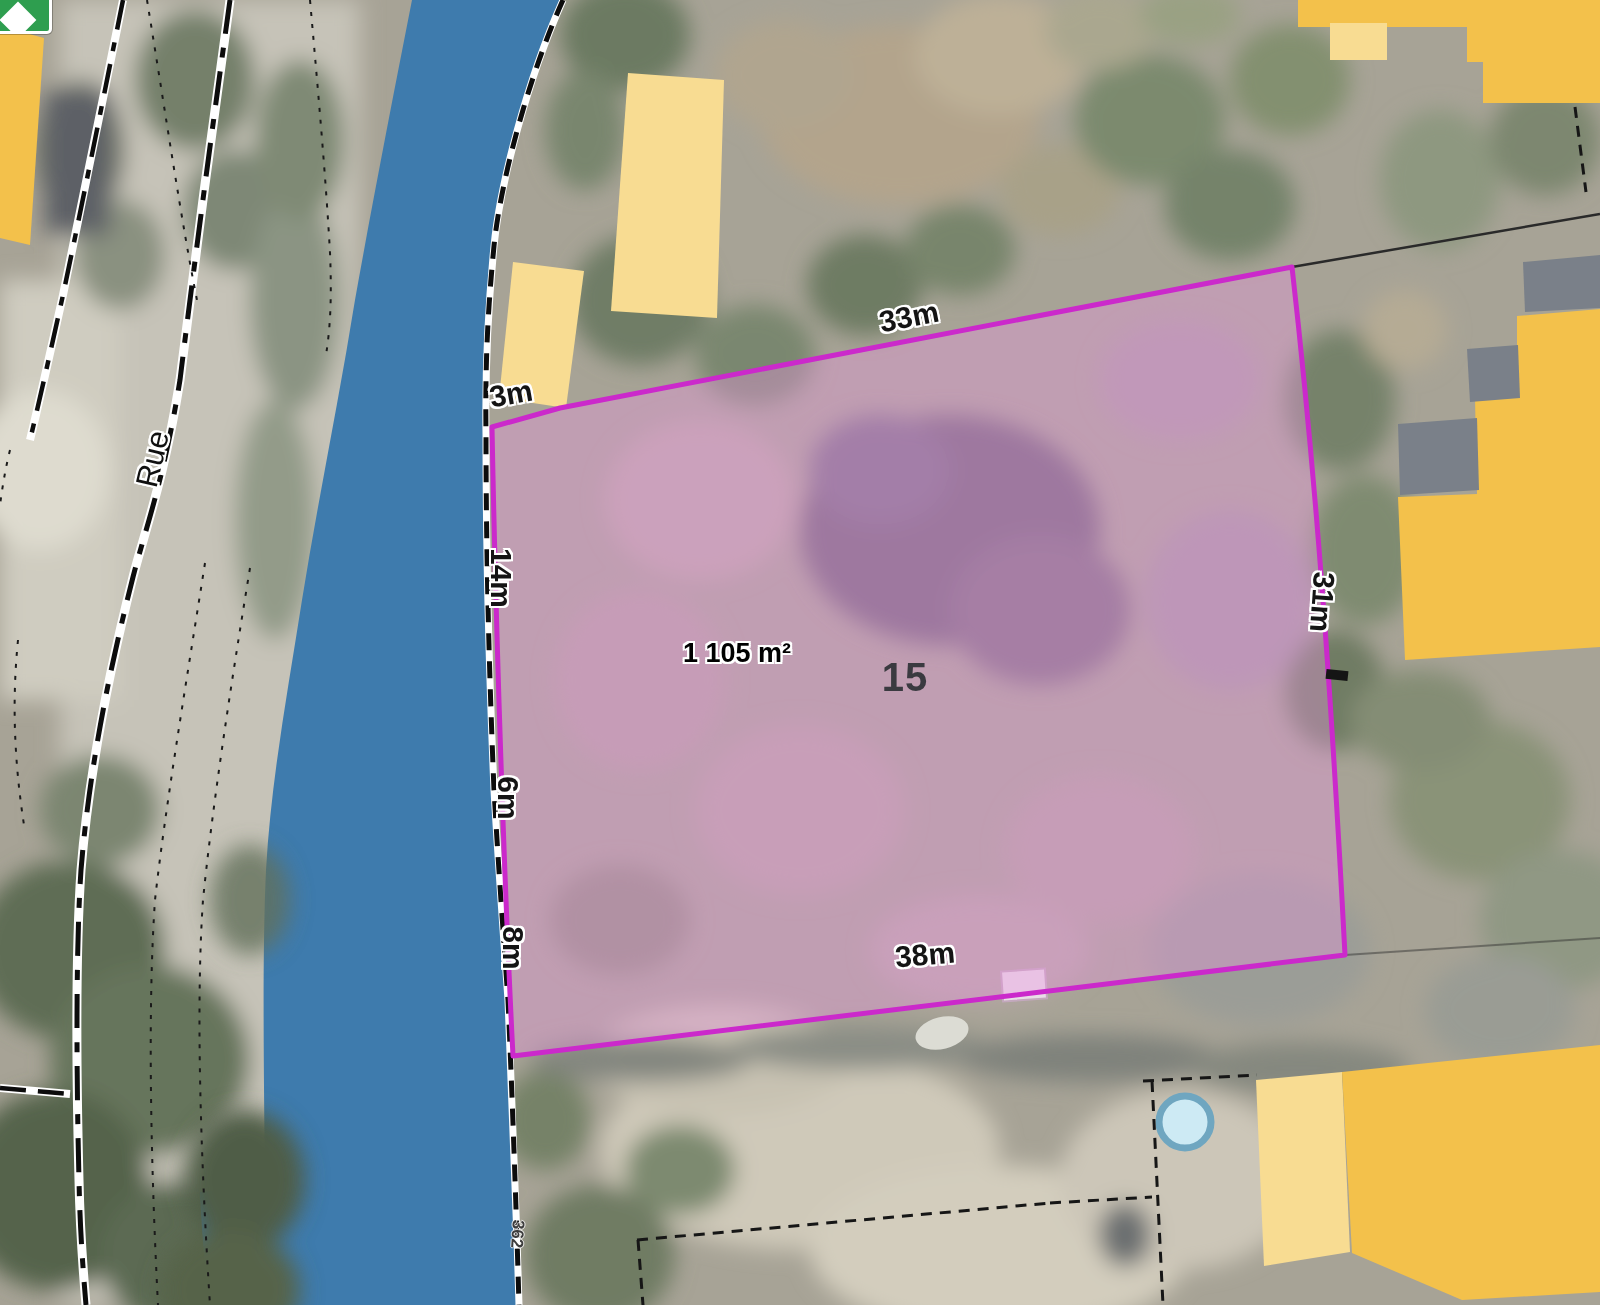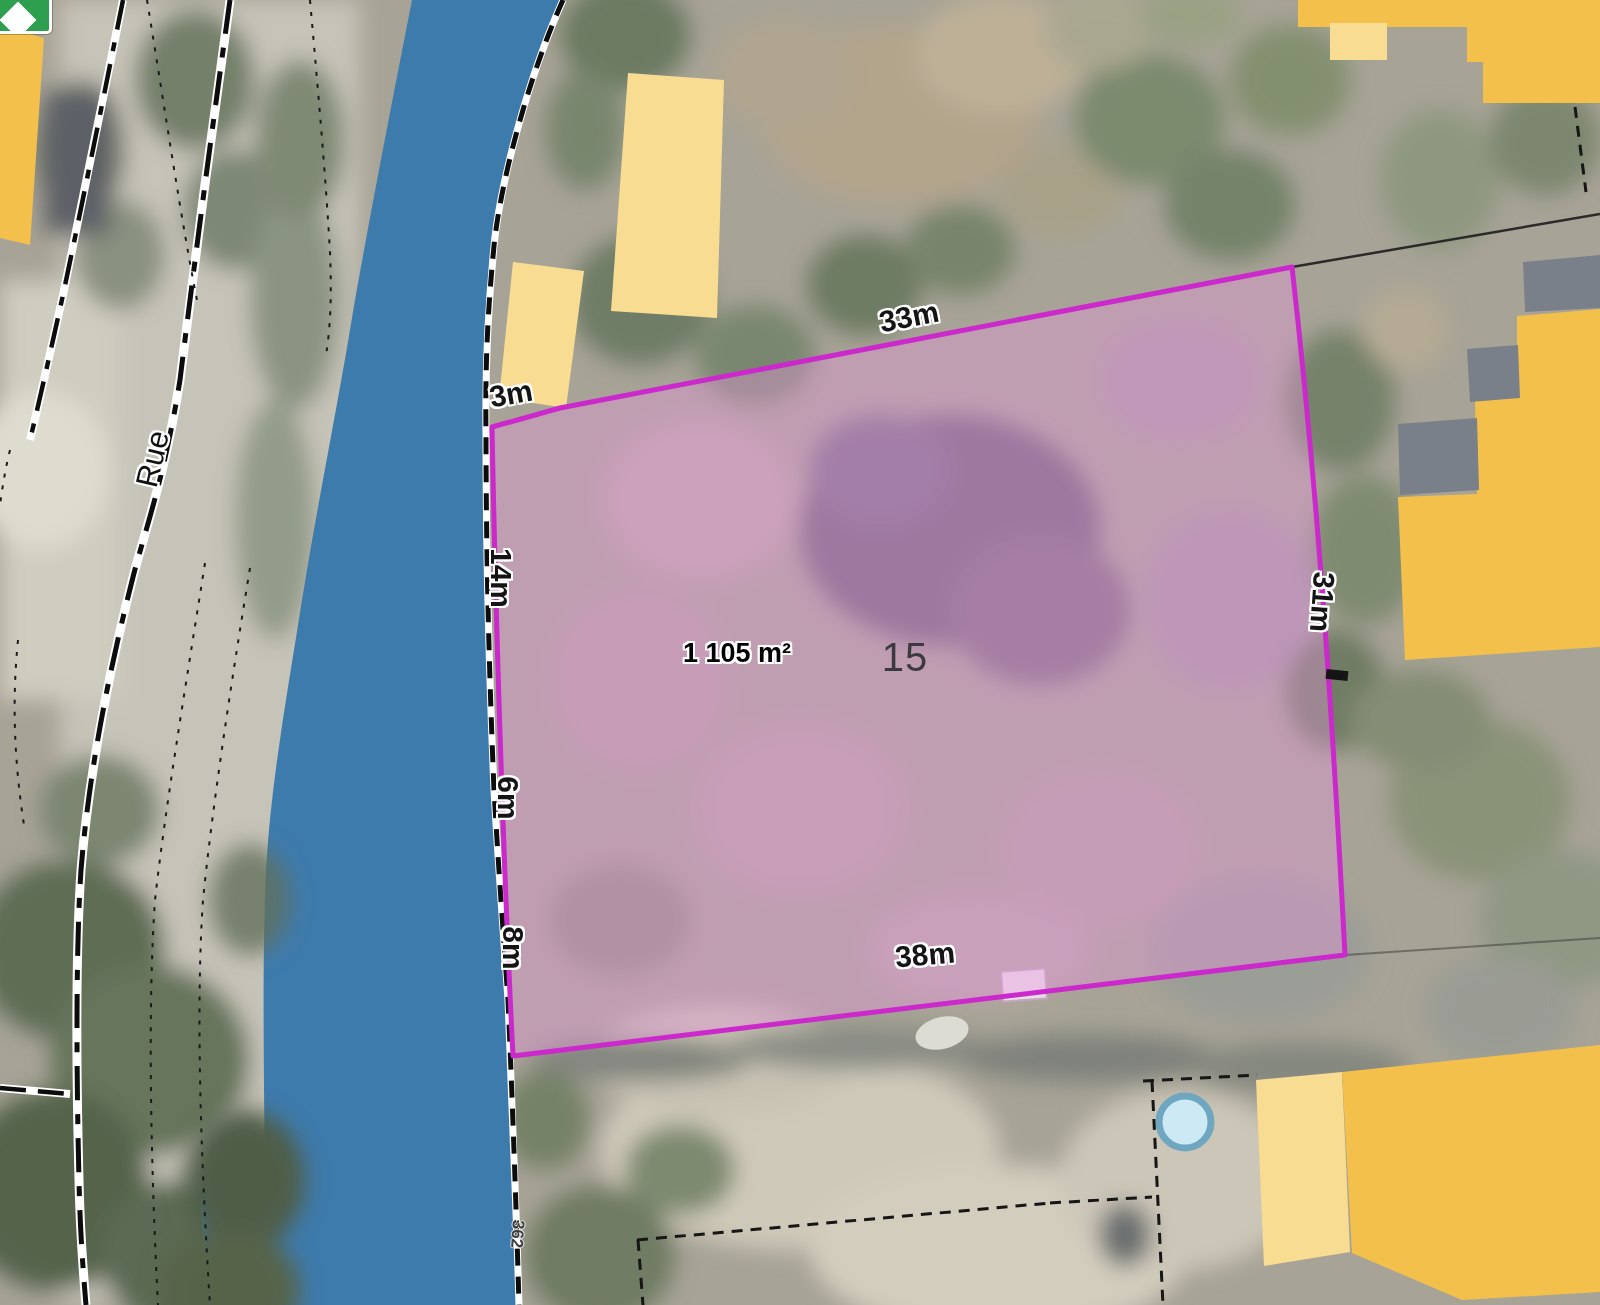--- a/index.html
+++ b/index.html
@@ -19,22 +19,22 @@
     color:#141414;
     font-weight:700;
     font-size:30px;
     text-shadow:-2px 0 0 #fff,2px 0 0 #fff,0 -2px 0 #fff,0 2px 0 #fff,
                 -2px -2px 0 #fff,2px 2px 0 #fff,-2px 2px 0 #fff,2px -2px 0 #fff;
     pointer-events:none;
   }
   .rot90{transform:translate(-50%,-50%) rotate(90deg);}
   .area-label{font-size:27px;font-weight:700;color:#000000;}
   .parcel-number{
-    font-size:40px;font-weight:400;color:#3a3a40;
-    text-shadow:none;letter-spacing:1px;
+    font-size:40px;font-weight:700;color:#3a3a40;
+    text-shadow:none;letter-spacing:1px;margin-top:20px;
   }
   .street-label{font-size:31px;font-weight:500;color:#101010;}
   .ref-label{
     font-size:17px;font-weight:600;color:#3d3d3d;
     text-shadow:-1px 0 0 rgba(255,255,255,.7),1px 0 0 rgba(255,255,255,.7),
                 0 -1px 0 rgba(255,255,255,.7),0 1px 0 rgba(255,255,255,.7);
   }
   
   .poi-icon{
     position:absolute;left:-6px;top:-10px;width:52px;height:38px;

